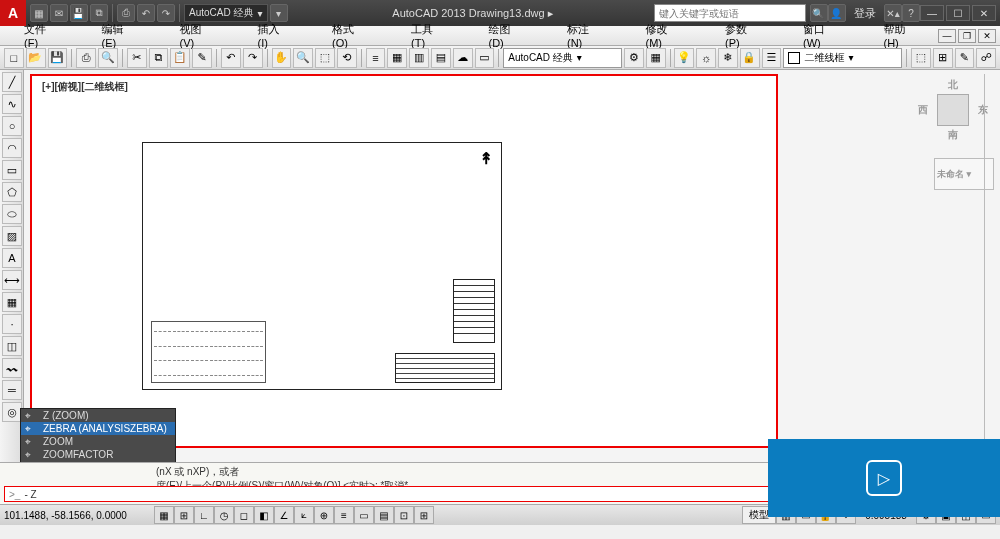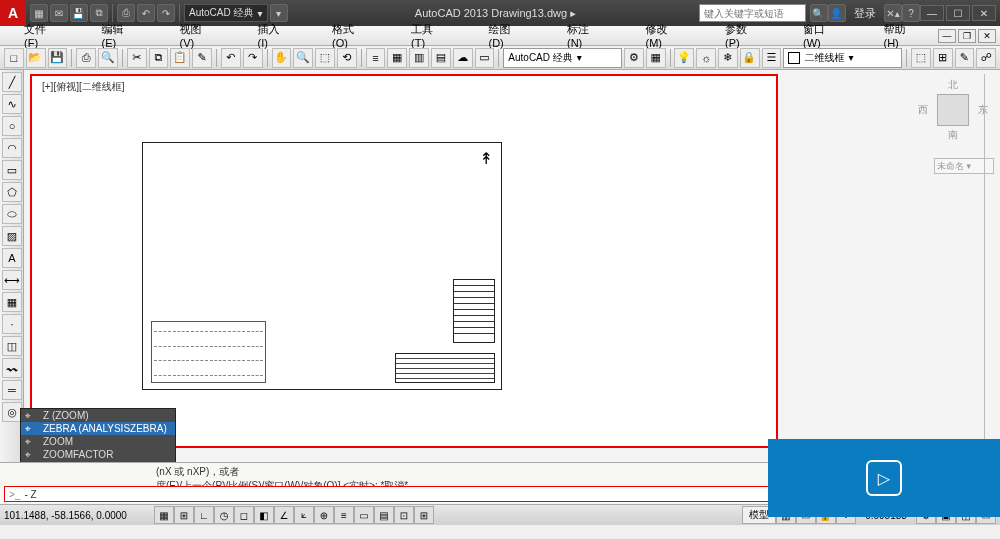--- a/index.html
+++ b/index.html
@@ -7,21 +7,21 @@
 
 
 .titlebar { height: 26px; background: linear-gradient(#4a4a4a,#353535); display: flex; align-items: center; color: #ddd; font-size: 11px; }
 .app-icon { width: 26px; height: 26px; background: #c11; display: flex; align-items: center; justify-content: center; color: #fff; font-weight: bold; font-size: 14px; }
 .qat { display: flex; gap: 2px; padding: 0 4px; }
 .qat-btn { width: 18px; height: 18px; background: #555; border: 1px solid #666; border-radius: 2px; display: flex; align-items: center; justify-content: center; font-size: 10px; color: #ccc; }
 .qat-sep { width: 1px; height: 18px; background: #666; margin: 0 2px; }
 .ws-dd { background: #2a2a2a; border: 1px solid #555; padding: 1px 4px; font-size: 10px; color: #ddd; display: flex; align-items: center; gap: 4px; }
 .title-center { flex: 1; text-align: center; }
 .title-center span { margin: 0 0; }
-.search-box { width: 107px; height: 18px; background: #fff; border: 1px solid #888; font-size: 10px; padding: 0 4px; color: #999; }
+.search-box { width: 152px; height: 18px; background: #fff; border: 1px solid #888; font-size: 10px; padding: 0 4px; color: #999; }
 .login { margin: 0 8px; font-size: 11px; }
 .win-controls { display: flex; gap: 2px; margin-right: 4px; }
 .win-btn { width: 24px; height: 16px; background: #444; border: 1px solid #666; display: flex; align-items: center; justify-content: center; font-size: 10px; }
 
 
 .menubar { height: 20px; background: linear-gradient(#f7f7f7,#e4e4e4); border-bottom: 1px solid #aaa; display: flex; align-items: center; font-size: 11px; }
 .menubar .menu-left { display:flex; }
 .menu-item { padding: 2px 24px; cursor: default; }
 .mdi-controls { margin-left: auto; display: flex; gap: 2px; padding-right: 4px; }
 .mdi-btn { width: 18px; height: 14px; border: 1px solid #999; background: #eee; font-size: 9px; display: flex; align-items: center; justify-content: center; }
@@ -29,34 +29,34 @@
 
 .toolbar-row { height: 24px; background: linear-gradient(#f4f4f4,#dcdcdc); border-bottom: 1px solid #aaa; display: flex; align-items: center; gap: 2px; padding: 0 4px; font-size: 10px; }
 .tbtn { width: 20px; height: 20px; border: 1px solid #bbb; background: #eee; display: flex; align-items: center; justify-content: center; font-size: 11px; }
 .tsep { width: 1px; height: 18px; background: #aaa; margin: 0 2px; }
 .tdd { height: 20px; border: 1px solid #999; background: #fff; padding: 0 4px; display: flex; align-items: center; gap: 4px; font-size: 10px; }
 .swatch { width: 12px; height: 12px; border: 1px solid #000; }
 
 
 .main { position: relative; height: 392px; display: flex; }
 .vtoolbar { width: 24px; background: linear-gradient(90deg,#f4f4f4,#dcdcdc); border-right: 1px solid #aaa; display: flex; flex-direction: column; gap: 2px; padding: 2px; }
-.canvas-wrap { flex: 1; background: #f4f4f4; position: relative; padding: 6px; }
+.canvas-wrap { flex: 1; background: #f4f4f4; position: relative; padding: 6px; font-weight: bold; }
 .canvas-outer { position: absolute; left: 6px; top: 4px; width: 748px; height: 374px; border: 2px solid #e00; background: #fff; }
 .viewport-label { position: absolute; left: 10px; top: 4px; font-size: 10px; color: #333; }
 .dwg-frame { position: absolute; left: 110px; top: 66px; width: 360px; height: 248px; border: 1px solid #222; background: #fff; }
 .north-arrow { position: absolute; right: 8px; top: 6px; font-size: 16px; }
 .legend-box { position: absolute; left: 8px; bottom: 6px; width: 115px; height: 62px; border: 1px solid #555; padding: 2px; display: grid; grid-template-columns: repeat(6,1fr); gap: 2px; }
 .legend-cell { height: 8px; border-bottom: 1px dashed #888; }
 .title-block { position: absolute; right: 6px; bottom: 6px; width: 100px; height: 30px; border: 1px solid #222; background: #fff; }
 .title-block div { height: 5px; border-bottom: 1px solid #444; }
 .scale-block { position: absolute; right: 6px; bottom: 46px; width: 42px; height: 64px; border: 1px solid #222; }
 .scale-block div { height: 6px; border-bottom: 1px solid #333; }
 .viewcube { position: absolute; right: 12px; top: 8px; width: 70px; text-align: center; color: #999; font-size: 10px; }
 .vc-cube { width: 32px; height: 32px; background: #ddd; border: 1px solid #aaa; margin: 2px auto; }
-.navbar-dd { position: absolute; right: 6px; top: 88px; width: 60px; height: 16px; border: 1px solid #bbb; background: #f7f7f7; font-size: 9px; color: #999; display: flex; align-items: center; padding: 0 2px; }
+.navbar-dd { position: absolute; right: 6px; top: 88px; width: 60px; height: 32px; border: 1px solid #bbb; background: #f7f7f7; font-size: 9px; color: #999; display: flex; align-items: center; padding: 0 2px; }
 .right-strip { position: absolute; right: 2px; top: 4px; width: 14px; height: 374px; border-left: 1px solid #bbb; }
 
 
 .ac-popup { position: absolute; left: 20px; bottom: 64px; background: #4a4a4a; color: #ddd; border: 1px solid #222; font-size: 10px; font-family: Consolas, monospace; }
 .ac-row { padding: 1px 8px 1px 22px; position: relative; }
 .ac-row.sel { background: #2a6db0; color: #fff; }
 .ac-icon { position: absolute; left: 4px; top: 1px; width: 12px; height: 12px; }
 
 
 .cmd-area { height: 42px; background: #f7f7f3; border-top: 1px solid #aaa; font-size: 10px; font-family: Consolas, monospace; padding: 2px 6px; color: #333; position: relative; }

